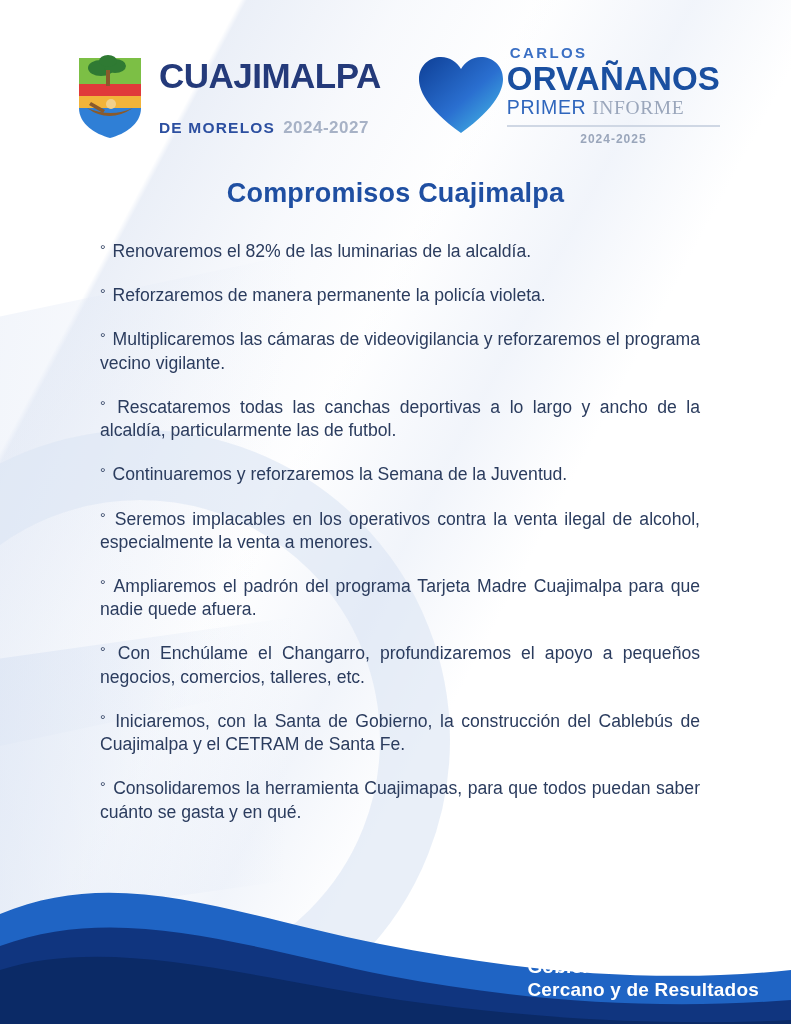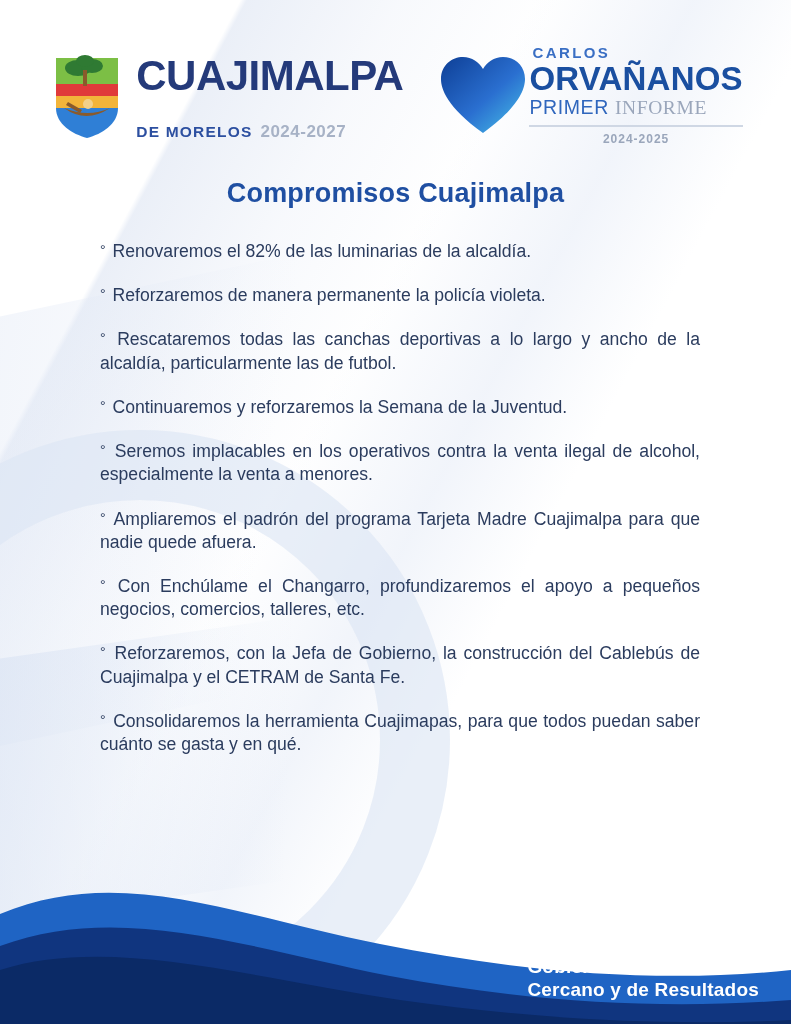--- a/index.html
+++ b/index.html
@@ -76,21 +76,21 @@
     align-items: center;
     justify-content: center;
     gap: 34px;
   }
 
   
   .logo-cuaji { display: flex; align-items: center; gap: 10px; }
   .crest { width: 78px; height: 86px; position: relative; }
   .cuaji-text { line-height: 1; padding-top: 4px; }
   .cuaji-title {
-    font-size: 42px;
+    font-size: 35px;
     font-weight: bold;
     letter-spacing: -0.5px;
     color: #243a7a;
   }
   .cuaji-sub {
     display: flex;
     align-items: baseline;
     gap: 8px;
     margin-top: 4px;
   }
@@ -270,26 +270,27 @@
       </div>
     </div>
 
   </div>
 
   <div class="doc-title">Compromisos Cuajimalpa</div>
 
   <div class="commitments">
     <p class="commitment"><span class="deg">°</span> <span>Renovaremos el 82% de las luminarias de la alcaldía.</span></p>
     <p class="commitment"><span class="deg">°</span> <span>Reforzaremos de manera permanente la policía violeta.</span></p>
+    <p class="commitment"><span class="deg">°</span> <span>Multiplicaremos las cámaras de videovigilancia y reforzaremos el programa vecino vigilante.</span></p>
     <p class="commitment"><span class="deg">°</span> <span>Rescataremos todas las canchas deportivas a lo largo y ancho de la alcaldía, particularmente las de futbol.</span></p>
     <p class="commitment"><span class="deg">°</span> <span>Continuaremos y reforzaremos la Semana de la Juventud.</span></p>
     <p class="commitment"><span class="deg">°</span> <span>Seremos implacables en los operativos contra la venta ilegal de alcohol, especialmente la venta a menores.</span></p>
     <p class="commitment"><span class="deg">°</span> <span>Ampliaremos el padrón del programa Tarjeta Madre Cuajimalpa para que nadie quede afuera.</span></p>
     <p class="commitment"><span class="deg">°</span> <span>Con Enchúlame el Changarro, profundizaremos el apoyo a pequeños negocios, comercios, talleres, etc.</span></p>
-    <p class="commitment"><span class="deg">°</span> <span>Reforzaremos, con la Jefa de Gobierno, la construcción del Cablebús de Cuajimalpa y el CETRAM de Santa Fe.</span></p>
+    <p class="commitment"><span class="deg">°</span> <span>Iniciaremos, con la Santa de Gobierno, la construcción del Cablebús de Cuajimalpa y el CETRAM de Santa Fe.</span></p>
     <p class="commitment last"><span class="deg">°</span> <span>Consolidaremos la herramienta Cuajimapas, para que todos puedan saber cuánto se gasta y en qué.</span></p>
   </div>
 
   <svg class="wave" viewBox="0 0 791 230" preserveAspectRatio="none">
     <path d="M0 120 C 120 70, 230 120, 380 150 C 520 178, 660 190, 791 176 L791 230 L0 230 Z" fill="#1f64c4"></path>
     <path d="M0 152 C 120 108, 240 152, 390 182 C 530 208, 660 216, 791 206 L791 230 L0 230 Z" fill="#10357f"></path>
     <path d="M0 176 C 110 142, 240 182, 400 206 C 540 226, 670 232, 791 226 L791 230 L0 230 Z" fill="#0b2a66"></path>
   </svg>
 
   <div class="slogan">

